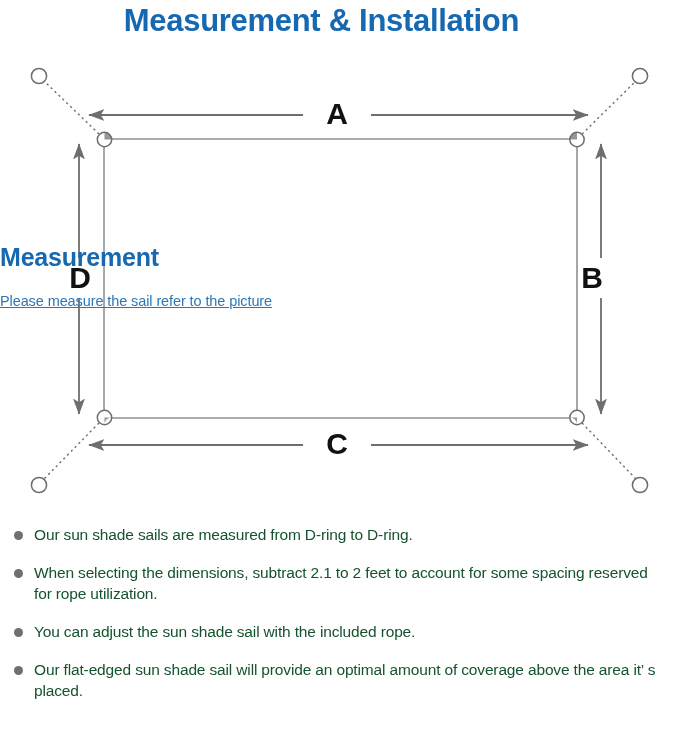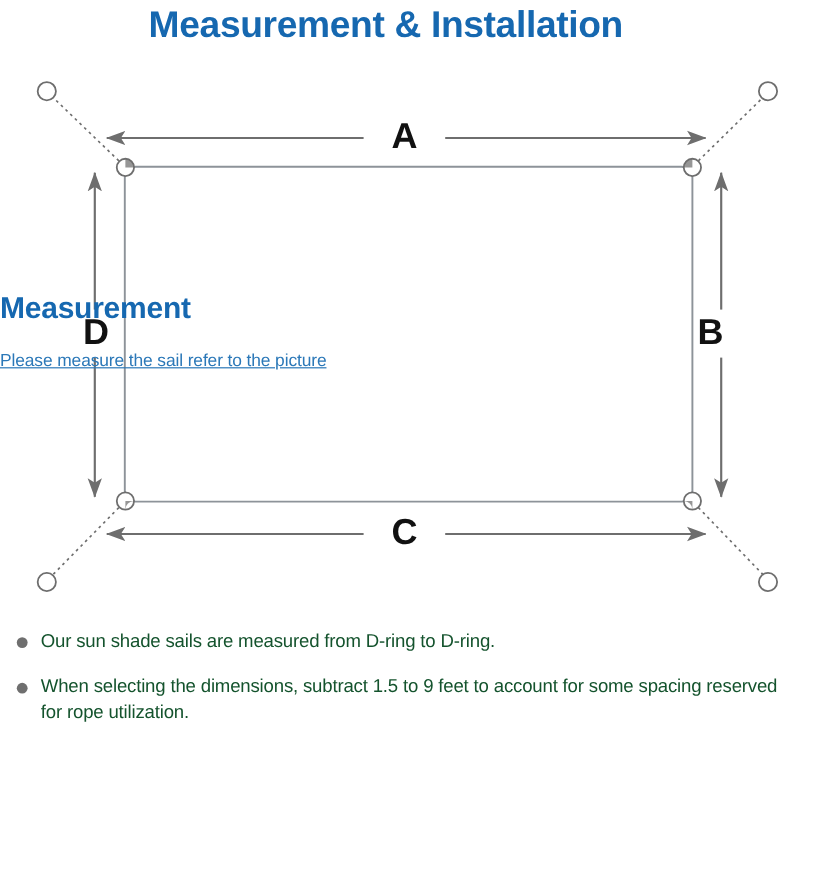--- a/index.html
+++ b/index.html
@@ -179,15 +179,23 @@
 <div class="dim-label" id="label-c">C</div>
 <div class="dim-label" id="label-d">D</div>
 
 <div id="notes">
   <div class="note">
     <span class="note-bullet"></span>
     <span class="note-text">Our sun shade sails are measured from D-ring to D-ring.</span>
   </div>
   <div class="note">
     <span class="note-bullet"></span>
-    <span class="note-text">When selecting the dimensions, subtract 1.5 to 9 feet to account for some spacing reserved for rope utilization.</span>
+    <span class="note-text">When selecting the dimensions, subtract 2.1 to 2 feet to account for some spacing reserved for rope utilization.</span>
+  </div>
+  <div class="note">
+    <span class="note-bullet"></span>
+    <span class="note-text">You can adjust the sun shade sail with the included rope.</span>
+  </div>
+  <div class="note">
+    <span class="note-bullet"></span>
+    <span class="note-text">Our flat-edged sun shade sail will provide an optimal amount of coverage above the area it’ s placed.</span>
   </div>
 </div>
 
 </body></html>

